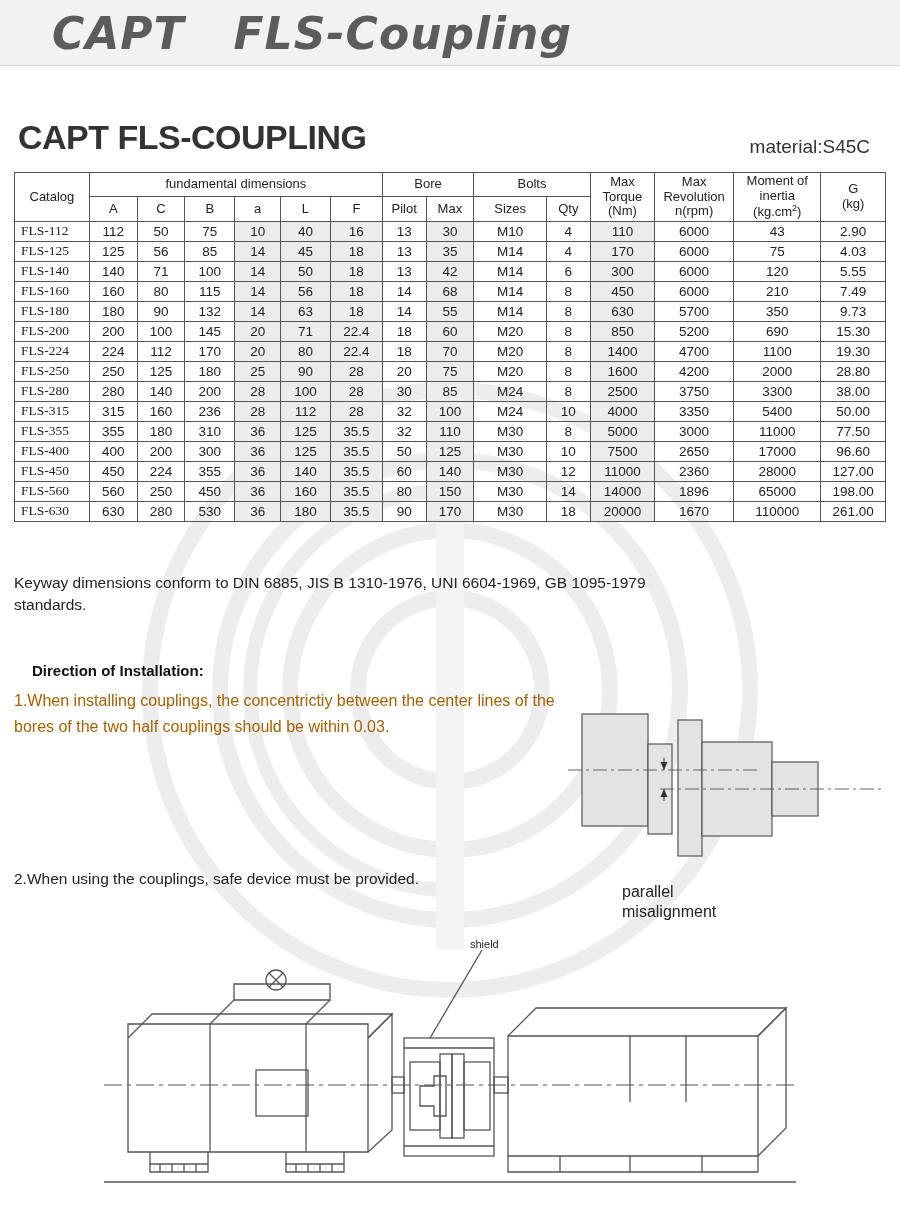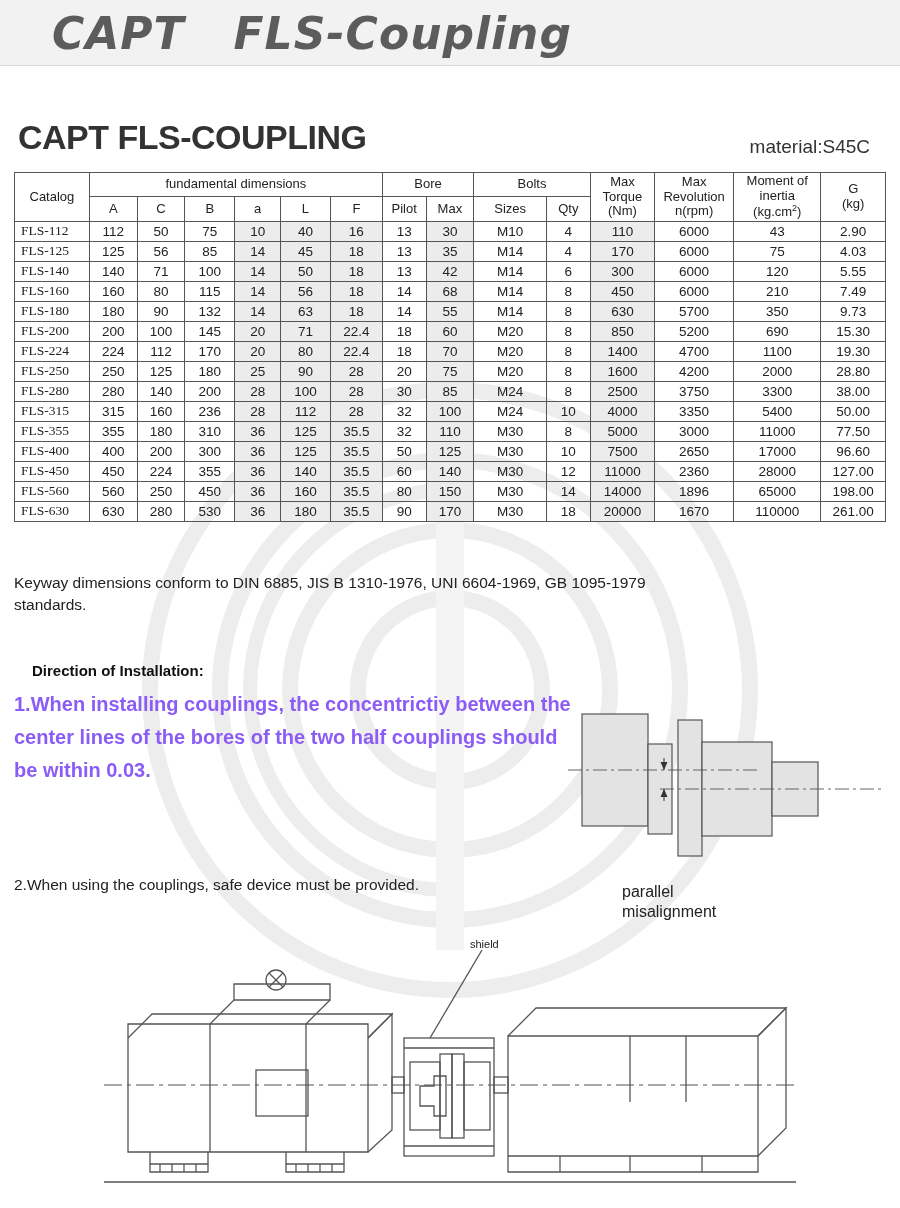--- a/index.html
+++ b/index.html
@@ -110,34 +110,32 @@
     left: 14px; top: 662px;
     font-size: 15px;
     font-weight: bold;
     color: #111;
     margin-left: 18px;
   }
   .dir-p1 {
     position: absolute;
     left: 14px; top: 688px;
     width: 560px;
-    font-size: 20px;
+    font-size: 16px;
     line-height: 1.65;
-    color: #8b5cf6;
-    font-weight: bold;
+    color: #a16207;
   }
   .dir-p2 {
     position: absolute;
     left: 14px; top: 866px;
     width: 470px;
     font-size: 15.5px;
     line-height: 1.65;
     color: #222;
     text-align: justify;
-    margin-top: 6px;
   }
 
   
   .fig-misalign {
     position: absolute;
     left: 560px; top: 700px;
     width: 330px; height: 200px;
   }
   .fig-misalign-label {
     position: absolute;

